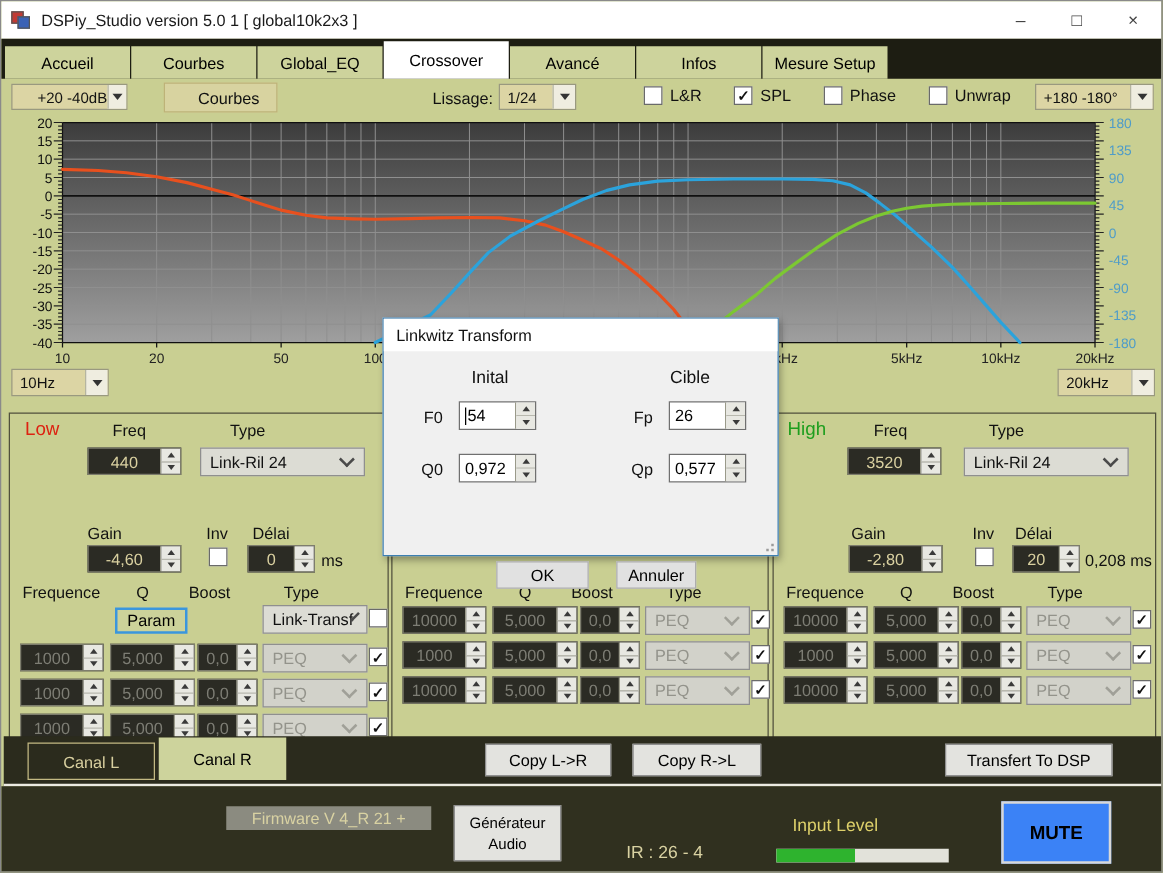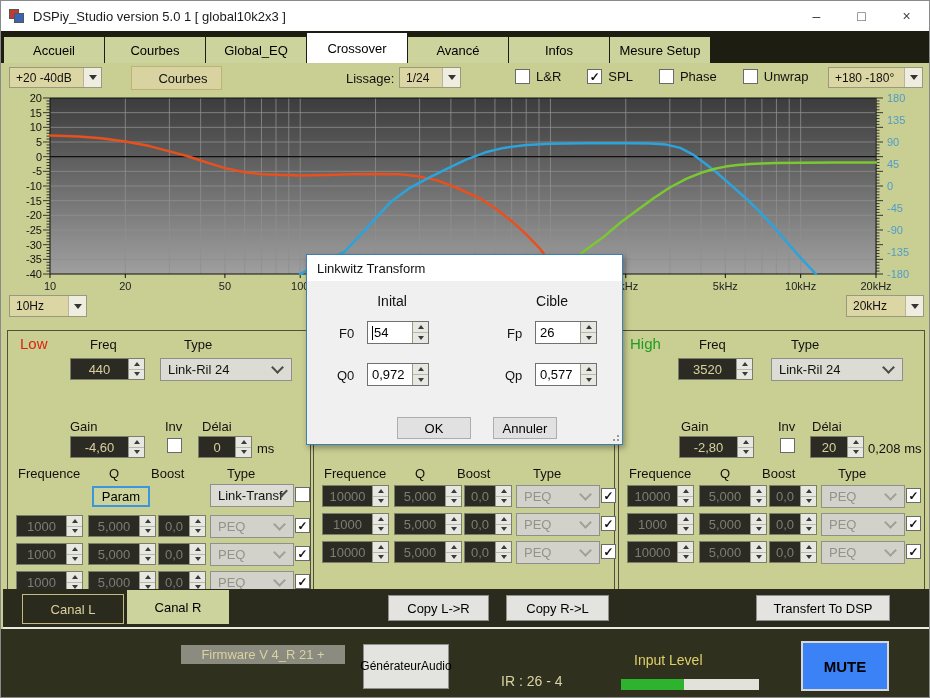--- a/index.html
+++ b/index.html
@@ -69,21 +69,21 @@
   .mute{position:absolute;background:#ee1111;border:2px solid #d8d8d8;display:flex;align-items:center;justify-content:center;
         font-size:15px;font-weight:bold;color:#000;box-sizing:border-box;}
   .pbar{position:absolute;background:#e2e2da;overflow:hidden;}
   .pfill{height:100%;width:0;}
 
   
   #dialog{position:absolute;left:305px;top:253px;width:317px;height:191px;background:#f0f0f0;
           border:1px solid #3c7fb1;box-shadow:2px 3px 6px rgba(0,0,0,.35);z-index:50;box-sizing:border-box;}
   #dialog .dtitle{position:absolute;left:0;top:0;width:100%;height:26px;background:#fff;display:flex;align-items:center;
                   font-size:13px;color:#111;padding-left:10px;box-sizing:border-box;}
-  .dlgbtn{position:absolute;background:#e1e1e1;border:1px solid #adadad;display:flex;align-items:center;justify-content:center;font-size:13px;color:#000;box-sizing:border-box;}
+  .dlgbtn{position:absolute;background:#e1e1e1;border:1px solid #adadad;display:flex;align-items:center;justify-content:center;font-size:13px;color:#000;box-sizing:border-box;margin-top:32px;}
   .grip{position:absolute;right:3px;bottom:3px;width:9px;height:9px;}
   .grip i{position:absolute;width:2px;height:2px;background:#9a9a9a;}
 </style>
 </head>
 <body>
 
 <div class="window">
 
   <div class="titlebar">
     <span class="appicon"></span>
@@ -96,21 +96,21 @@
   <div id="tabstrip">
       <div class="tab">Accueil</div>
       <div class="tab">Courbes</div>
       <div class="tab">Global_EQ</div>
       <div class="tab active">Crossover</div>
       <div class="tab">Avancé</div>
       <div class="tab">Infos</div>
       <div class="tab">Mesure Setup</div>
     </div>
 
-  <div class="tancombo" style="left:8px;top:66px;width:93px;height:21px;">
+  <div class="tancombo" style="left:8px;top:66px;width:93px;height:21px;padding-left:14px;">
     <span class="tval">+20 -40dB</span>
     <span class="tarrow">
         <b></b>
       </span>
   </div>
   <div class="toolbtn" style="left:130px;top:65px;width:76px;height:22px;">Courbes</div>
   <span class="lbl" style="left:345px;top:70px;">Lissage:</span>
   <div class="tancombo" style="left:398px;top:66px;width:62px;height:21px;">
     <span class="tval">1/24</span>
     <span class="tarrow">
@@ -834,21 +834,21 @@
   <div id="channel-strip">
     <div class="chtab inactive" style="left:19px;top:5px;width:100px;height:28px;">Canal L</div>
     <div class="chtab active" style="left:124px;top:1px;width:102px;height:34px;">Canal R</div>
     <div class="btn" style="left:385px;top:6px;width:101px;height:26px;">Copy L-&gt;R</div>
     <div class="btn" style="left:503px;top:6px;width:103px;height:26px;">Copy R-&gt;L</div>
     <div class="btn" style="left:753px;top:6px;width:134px;height:26px;">Transfert To DSP</div>
   </div>
 
   <div id="footer">
     <div class="graybar" style="left:180px;top:16px;width:164px;height:19px;">Firmware V 4_R 21 +</div>
-    <div class="btn" style="left:362px;top:15px;width:86px;height:45px;font-size:12px;line-height:1.35;">
+    <div class="btn" style="left:362px;top:15px;width:86px;height:45px;flex-direction:column;font-size:12px;line-height:1.35;">
       <span>Générateur</span>
       <span>Audio</span>
     </div>
     <div class="graybar" style="left:102px;top:43px;width:242px;height:21px;justify-content:flex-start;padding-left:13px;font-size:14px;box-sizing:border-box;margin-top:46px;">DSPIY connecté</div>
     <span class="lbl" style="left:500px;top:44px;color:#d9d2a2;font-size:14px;">IR : 26 - 4</span>
     <span class="lbl" style="left:633px;top:23px;color:#ddd06a;font-size:14px;">Input Level</span>
     <div class="pbar" style="left:620px;top:50px;width:138px;height:11px;">
       <div class="pfill" id="level-fill" style="width: 46%; background: rgb(46, 179, 46);"></div>
     </div>
     <div class="mute" style="left: 800px; top: 12px; width: 88px; height: 50px; background: #3b82f6;">MUTE</div>

